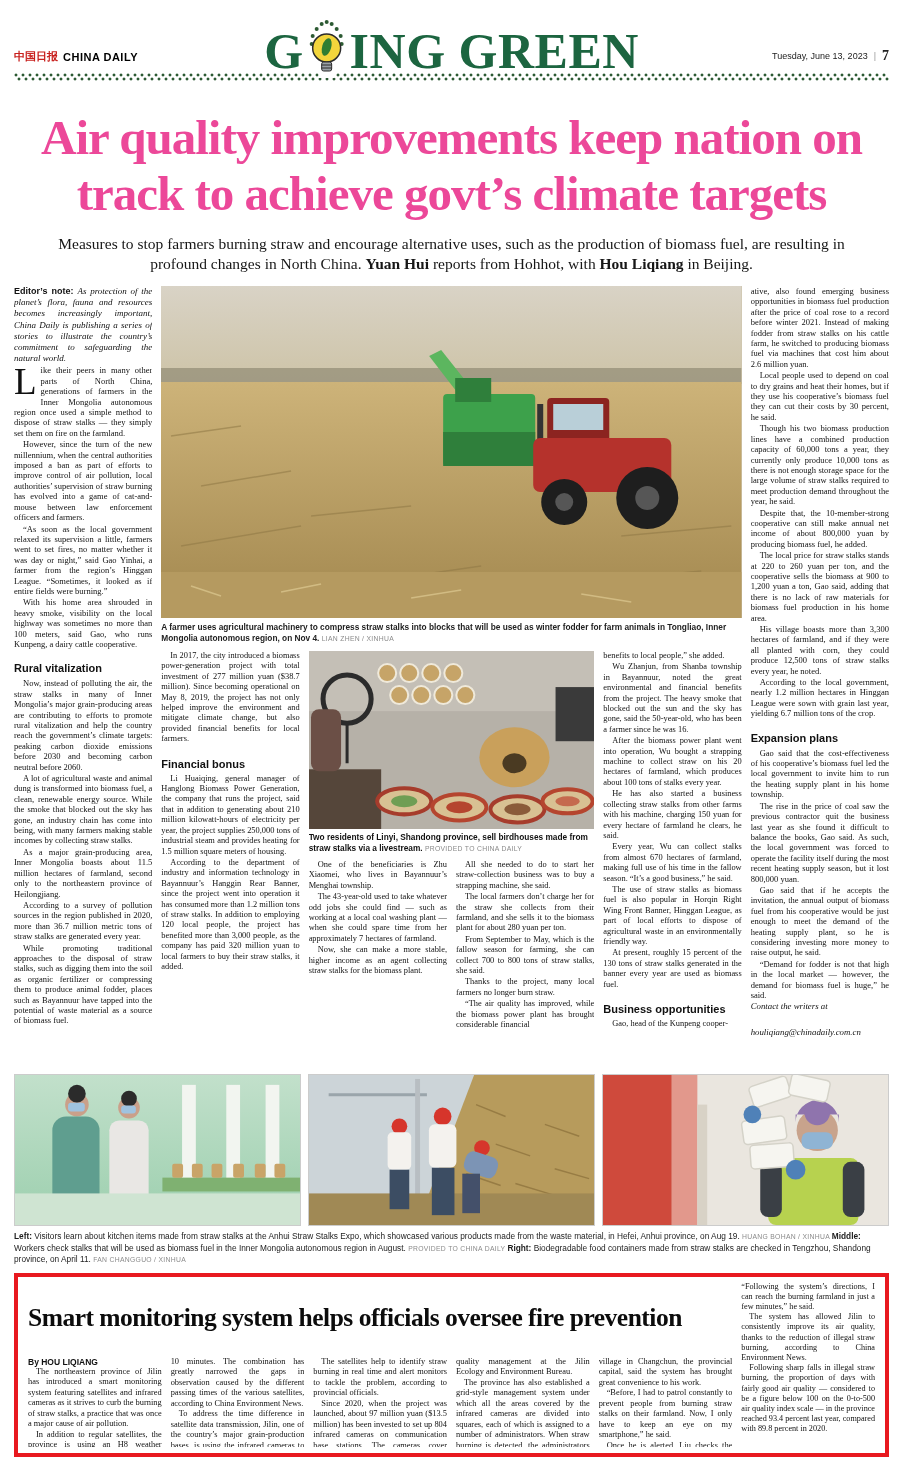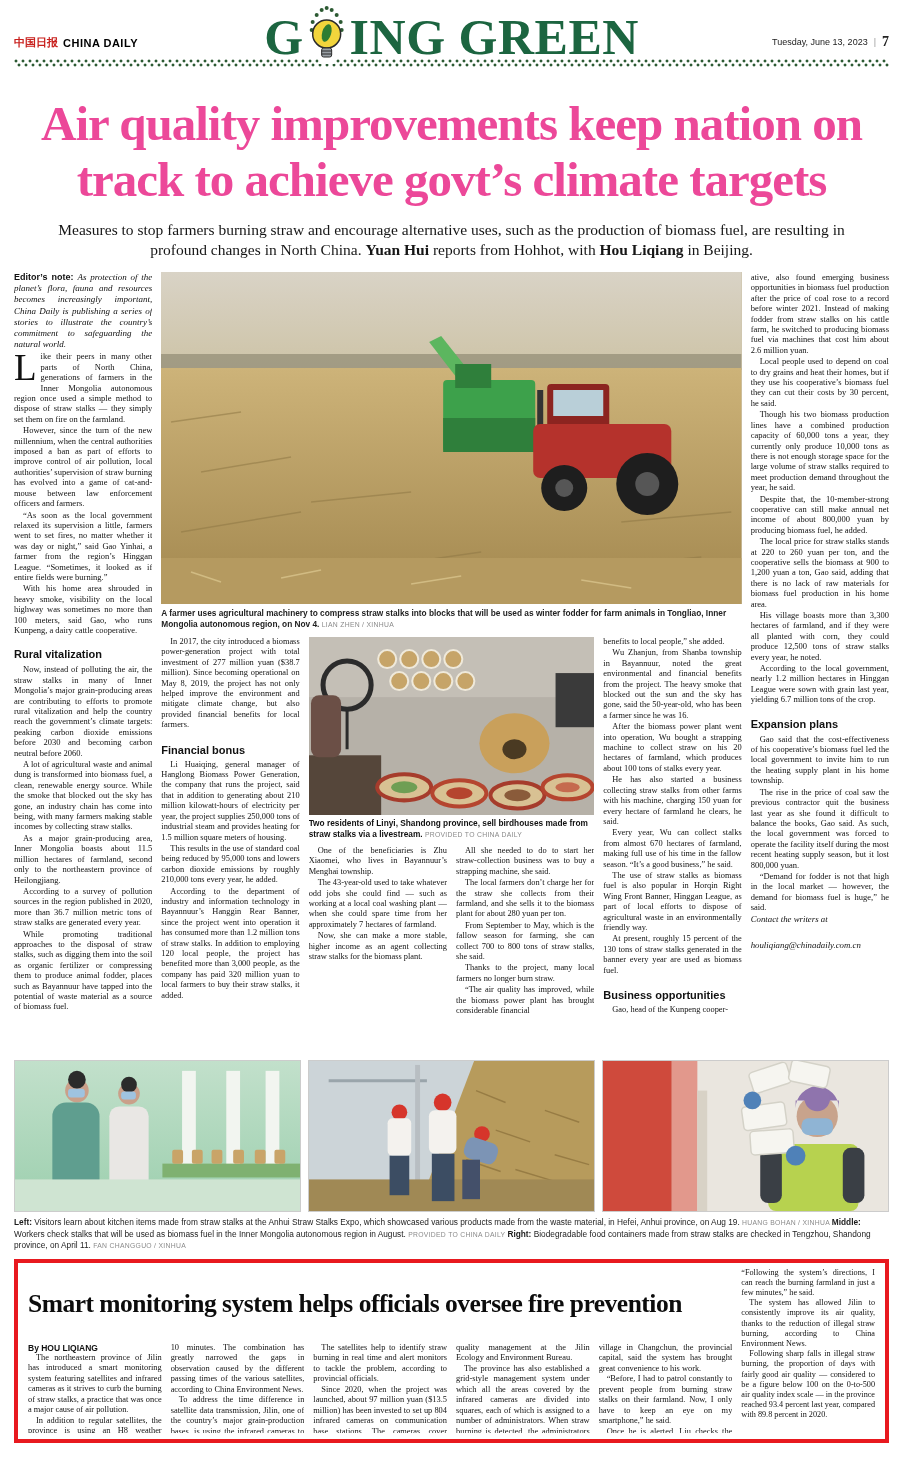--- a/index.html
+++ b/index.html
@@ -1,17 +1,17 @@
 <!DOCTYPE html>
 <html><head>
 <meta charset="utf-8">
 <style>
   * { box-sizing: border-box; }
   html,body { margin:0; padding:0; background:#e9e9e9; }
-  .page { width:903px; height:1458px; margin:0 auto; background:#ffffff; padding:2px 14px 0; position:relative; overflow:hidden;
+  .page { width:903px; height:1458px; margin:0 auto; background:#ffffff; padding:16px 14px 0; position:relative; overflow:hidden;
           font-family:"Liberation Serif", serif; color:#111; }
 
   
   .masthead { height:52px; position:relative; display:flex; align-items:flex-end; justify-content:space-between; }
   .mast-left { display:flex; align-items:center; gap:5px; padding-bottom:4px; }
   .logo-cn { color:#c8201d; font:700 11px "Liberation Serif", serif; }
   .logo-en { font:700 11px "Liberation Sans", sans-serif; letter-spacing:.5px; color:#000; }
   .mast-right { display:flex; align-items:center; gap:6px; padding-bottom:4px; font:400 9px "Liberation Sans", sans-serif; color:#222; }
   .mast-right .sep { color:#999; }
   .pageno { font:700 14px "Liberation Serif", serif; }
@@ -180,21 +180,20 @@
         </svg>
       </div>
       <p class="photo-caption"><span>A farmer uses agricultural machinery to compress straw stalks into blocks that will be used as winter fodder for farm animals in Tongliao, Inner Mongolia autonomous region, on Nov 4. </span><span class="credit">LIAN ZHEN / XINHUA</span></p>
 
       <div class="center-cols">
 
         <div class="col">
           <p>In 2017, the city introduced a biomass power-generation project with total investment of 277 million yuan ($38.7 million). Since becoming operational on May 8, 2019, the project has not only helped improve the environment and mitigate climate change, but also provided financial benefits for local farmers.</p>
           <div class="subhead">Financial bonus</div>
           <p>Li Huaiqing, general manager of Hanglong Biomass Power Generation, the company that runs the project, said that in addition to generating about 210 million kilowatt-hours of electricity per year, the project supplies 250,000 tons of industrial steam and provides heating for 1.5 million square meters of housing.</p>
-          <p>This results in the use of standard coal being reduced by 95,000 tons and lowers carbon dioxide emissions by roughly 210,000 tons every year, he added.</p>
           <p>According to the department of industry and information technology in Bayannuur’s Hanggin Rear Banner, since the project went into operation it has consumed more than 1.2 million tons of straw stalks. In addition to employing 120 local people, the project has benefited more than 3,000 people, as the company has paid 320 million yuan to local farmers to buy their straw stalks, it added.</p>
         </div>
 
         <div class="inset-wrap">
           <div class="inset-photo">
             <svg viewBox="0 0 285 178" preserveAspectRatio="none">
               <rect x="0" y="0" width="285" height="178" fill="#b6b1a8"></rect>
               <rect x="0" y="0" width="285" height="60" fill="#c4bfb6"></rect>
               <g fill="#c6a468" stroke="#efe9da" stroke-width="2">
                 <circle cx="78" cy="22" r="9"></circle>
@@ -262,20 +261,21 @@
       <p class="flush">ative, also found emerging business opportunities in biomass fuel production after the price of coal rose to a record before winter 2021. Instead of making fodder from straw stalks on his cattle farm, he switched to producing biomass fuel via machines that cost him about 2.6 million yuan.</p>
       <p>Local people used to depend on coal to dry grains and heat their homes, but if they use his cooperative’s biomass fuel they can cut their costs by 30 percent, he said.</p>
       <p>Though his two biomass production lines have a combined production capacity of 60,000 tons a year, they currently only produce 10,000 tons as there is not enough storage space for the large volume of straw stalks required to meet production demand throughout the year, he said.</p>
       <p>Despite that, the 10-member-strong cooperative can still make annual net income of about 800,000 yuan by producing biomass fuel, he added.</p>
       <p>The local price for straw stalks stands at 220 to 260 yuan per ton, and the cooperative sells the biomass at 900 to 1,200 yuan a ton, Gao said, adding that there is no lack of raw materials for biomass fuel production in his home area.</p>
       <p>His village boasts more than 3,300 hectares of farmland, and if they were all planted with corn, they could produce 12,500 tons of straw stalks every year, he noted.</p>
       <p>According to the local government, nearly 1.2 million hectares in Hinggan League were sown with grain last year, yielding 6.7 million tons of the crop.</p>
       <div class="subhead">Expansion plans</div>
       <p>Gao said that the cost-effectiveness of his cooperative’s biomass fuel led the local government to invite him to run the heating supply plant in his home township.</p>
       <p>The rise in the price of coal saw the previous contractor quit the business last year as she found it difficult to balance the books, Gao said. As such, the local government was forced to operate the facility itself during the most recent heating supply season, but it lost 800,000 yuan.</p>
+      <p>Gao said that if he accepts the invitation, the annual output of biomass fuel from his cooperative would be just enough to meet the demand of the heating supply plant, so he is considering investing more money to raise output, he said.</p>
       <p>“Demand for fodder is not that high in the local market — however, the demand for biomass fuel is huge,” he said.</p>
       <p class="contact">Contact the writers at</p>
       <p class="contact" style="margin-top:15px">houliqiang@chinadaily.com.cn</p>
     </div>
   </div>
 
   <div class="strip">
     <div class="ph">
       <svg viewBox="0 0 290 152" preserveAspectRatio="none">
         <defs>

